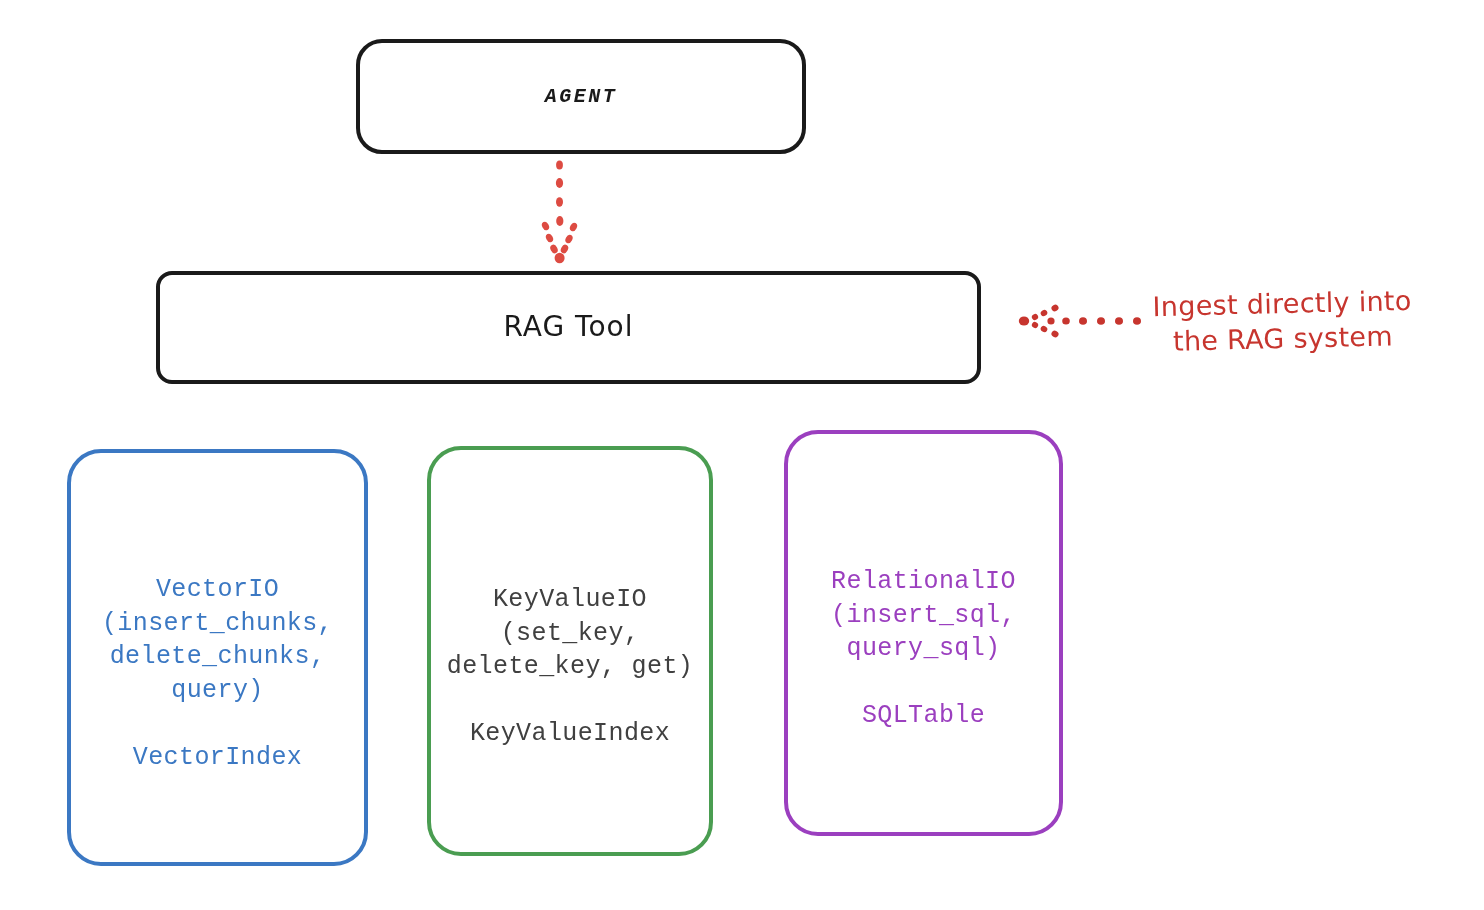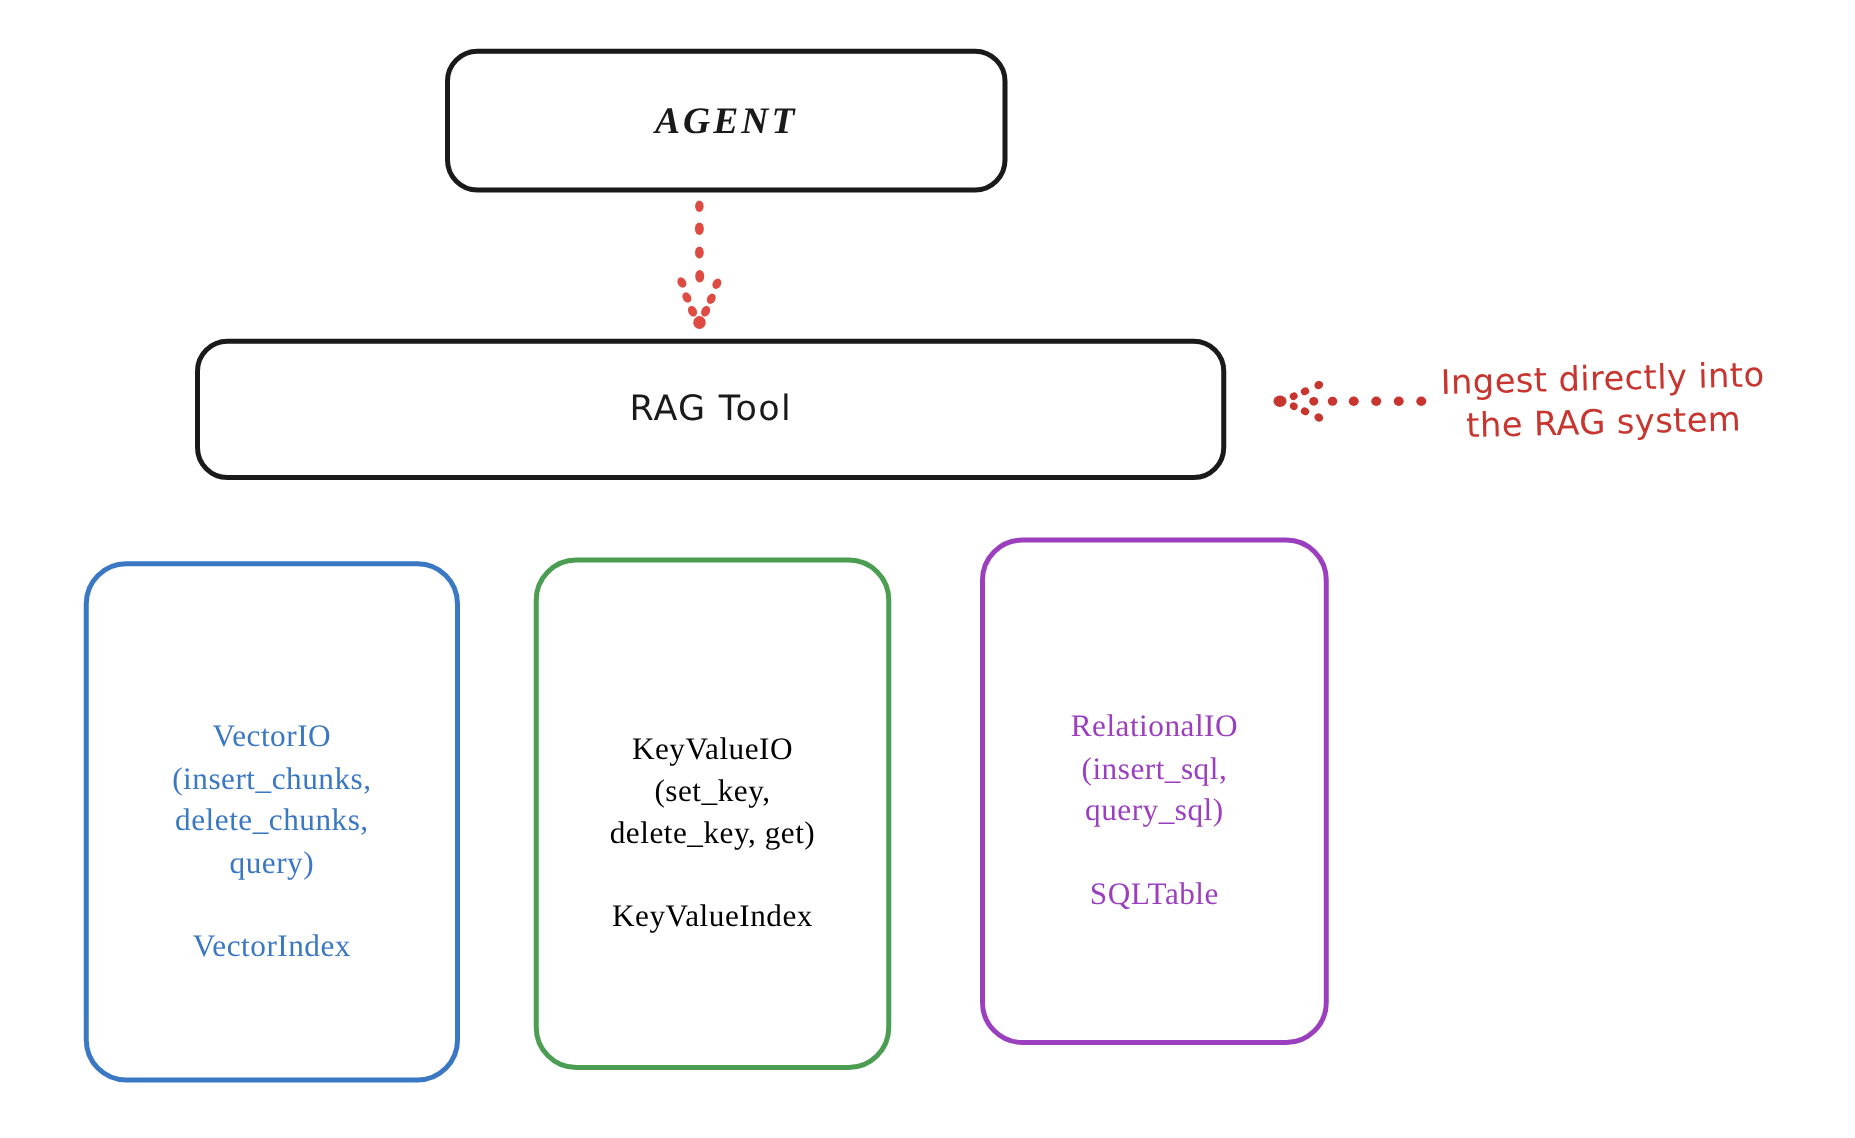--- a/index.html
+++ b/index.html
@@ -36,55 +36,55 @@
   
   #agent-node {
     left: 356px;
     top: 39px;
     width: 450px;
     height: 115px;
     border: 4.5px solid #1a1a1a;
     border-radius: 26px;
   }
   #agent-node .label {
-    font-family: Liberation Serif, serif;
-    font-size: 30px;
+    font-family: Liberation Mono, monospace;
+    font-size: 20px;
     font-style: italic;
     font-weight: 600;
     color: #1a1a1a;
     letter-spacing: 2.5px;
   }
 
   
   #ragtool-node {
     left: 156px;
     top: 271px;
     width: 825px;
     height: 113px;
     border: 4.5px solid #1a1a1a;
-    border-radius: 26px;
+    border-radius: 16px;
   }
   #ragtool-node .label {
     font-family: "DejaVu Sans", sans-serif;
     font-size: 28px;
     font-weight: 500;
     color: #1a1a1a;
     letter-spacing: 1px;
   }
 
   
   .leaf {
     border-width: 4.5px;
     border-style: solid;
     border-radius: 34px;
     align-items: center;
     justify-content: center;
   }
   .leaf .label {
-    font-family: Liberation Serif, serif;
+    font-family: Liberation Mono, monospace;
     font-size: 25px;
     font-weight: 500;
     line-height: 1.34;
     margin-top: 32px;
   }
   #vectorio-node {
     left: 67px;
     top: 449px;
     width: 301px;
     height: 417px;
@@ -92,21 +92,21 @@
   }
   #vectorio-node .label { color: #3b78c3; }
 
   #keyvalueio-node {
     left: 427px;
     top: 446px;
     width: 286px;
     height: 410px;
     border-color: #4a9d51;
   }
-  #keyvalueio-node .label { color: #000000; }
+  #keyvalueio-node .label { color: #404040; }
 
   #relationalio-node {
     left: 784px;
     top: 430px;
     width: 279px;
     height: 406px;
     border-color: #9b3fbf;
   }
   #relationalio-node .label { color: #9b3fbf; }
 

